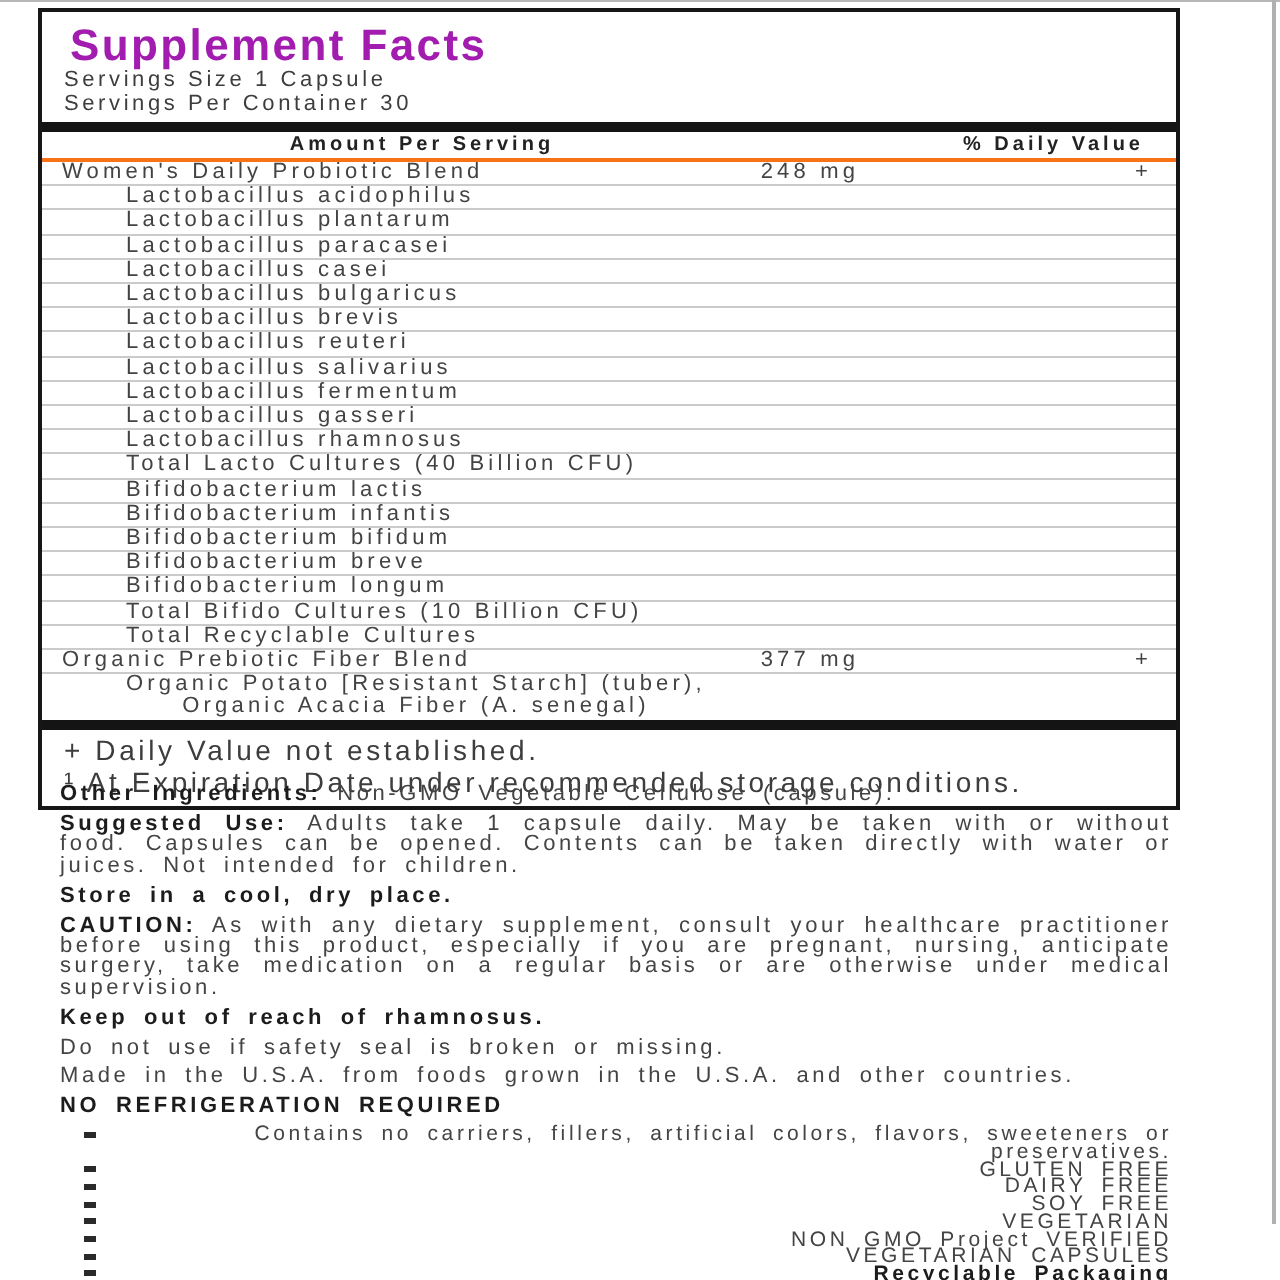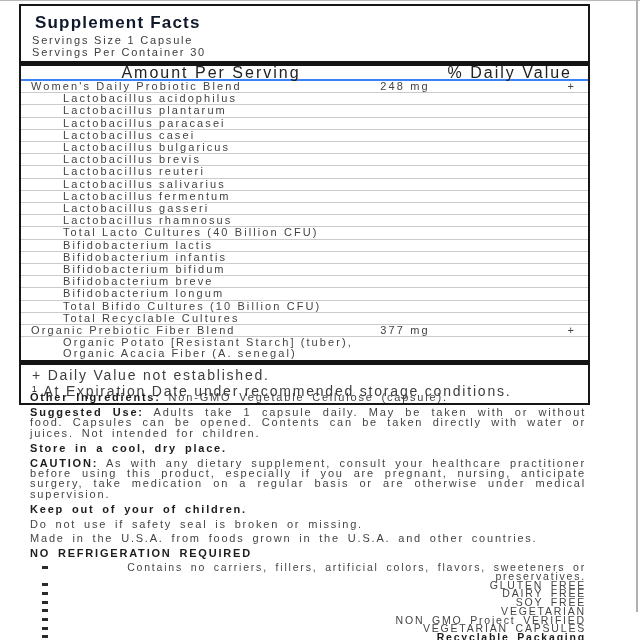--- a/index.html
+++ b/index.html
@@ -3,33 +3,33 @@
 <meta charset="utf-8">
 <style>
   html,body{margin:0;padding:0;background:#ffffff;}
   body{width:640px;height:640px;position:relative;overflow:hidden;
        font-family:"Liberation Sans","DejaVu Sans",sans-serif;color:#404040;}
   .photo-edge-top{position:absolute;top:0;left:0;width:640px;height:1px;background:#b7b7b7;}
   .photo-edge-right{position:absolute;top:0;right:2px;width:2px;height:612px;background:#b0b0b0;}
 
   
   .facts-box{position:absolute;left:19px;top:4px;width:567px;border:2px solid #161616;background:#fff;}
-  .panel-title{margin:7px 10px 2px 14px;font-size:17px;line-height:20px;font-weight:bold;
-               letter-spacing:1.2px;color:#0f172a;}
+  .panel-title{margin:7px 10px 2px 14px;font-size:22px;line-height:20px;font-weight:bold;
+               letter-spacing:1.2px;color:#a21caf;}
   .servings{margin:1px 10px 3px 11px;font-size:11px;line-height:11.5px;letter-spacing:1.8px;color:#3d3d3d;}
   .bar{height:5px;background:#141414;}
   .bar.thin-top{height:5px;}
-  .col-header{position:relative;height:13px;border-bottom:2px solid #3b82f6;font-weight:normal;
-              font-size:16px;line-height:13px;letter-spacing:2px;color:#222;}
+  .col-header{position:relative;height:13px;border-bottom:2px solid #f97316;font-weight:bold;
+              font-size:10px;line-height:13px;letter-spacing:2px;color:#222;}
   .col-amount{position:absolute;left:75px;width:230px;text-align:center;}
   .col-dv{position:absolute;right:16px;}
   .row{position:relative;border-bottom:1px solid #cbcbcb;padding:0 10px;
        font-size:11px;line-height:11.2px;letter-spacing:2.1px;color:#434343;}
   .row.no-sep{border-bottom:none;}
-  .row .name{display:inline-block;}
+  .row .name{display:inline-block;text-align:center;}
   .row.indent .name{padding-left:32px;}
   .row .amount{position:absolute;left:284px;width:200px;text-align:center;}
   .row .dv{position:absolute;right:12px;}
   .footnotes{padding:5px 10px 5px 11px;font-size:14px;letter-spacing:1.8px;color:#3d3d3d;}
   .footnotes p{margin:0 0 5px 0;line-height:11px;}
   .footnotes p:last-child{margin-bottom:1px;}
 
   
   .info{position:absolute;left:30px;top:392px;width:556px;font-size:11px;line-height:10.4px;
         letter-spacing:1.8px;word-spacing:3px;color:#444;}
@@ -200,21 +200,21 @@
 <section class="info">
   <div id="paragraphs">
   <p><span class="lead">Other Ingredients:</span><span class="txt"> Non-GMO Vegetable Cellulose (capsule).</span></p>
 
   <p><span class="lead">Suggested Use:</span><span class="txt"> Adults take 1 capsule daily. May be taken with or without food. Capsules can be opened. Contents can be taken directly with water or juices. Not intended for children.</span></p>
 
   <p><span class="lead">Store in a cool, dry place.</span><span class="txt"></span></p>
 
   <p><span class="lead">CAUTION:</span><span class="txt"> As with any dietary supplement, consult your healthcare practitioner before using this product, especially if you are pregnant, nursing, anticipate surgery, take medication on a regular basis or are otherwise under medical supervision.</span></p>
 
-  <p><span class="lead">Keep out of your of children.</span><span class="txt"></span></p>
+  <p><span class="lead">Keep out of reach of rhamnosus.</span><span class="txt"></span></p>
 
   <p><span class="lead"></span><span class="txt">Do not use if safety seal is broken or missing.</span></p>
 
   <p><span class="lead"></span><span class="txt">Made in the U.S.A. from foods grown in the U.S.A. and other countries.</span></p>
 
   <p><span class="lead">NO REFRIGERATION REQUIRED</span><span class="txt"></span></p>
 </div>
   <ul class="bullet-list" id="bullets">
   <li><span class="marker"></span><span class="txt">Contains no carriers, fillers, artificial colors, flavors, sweeteners or preservatives.</span></li>
 

